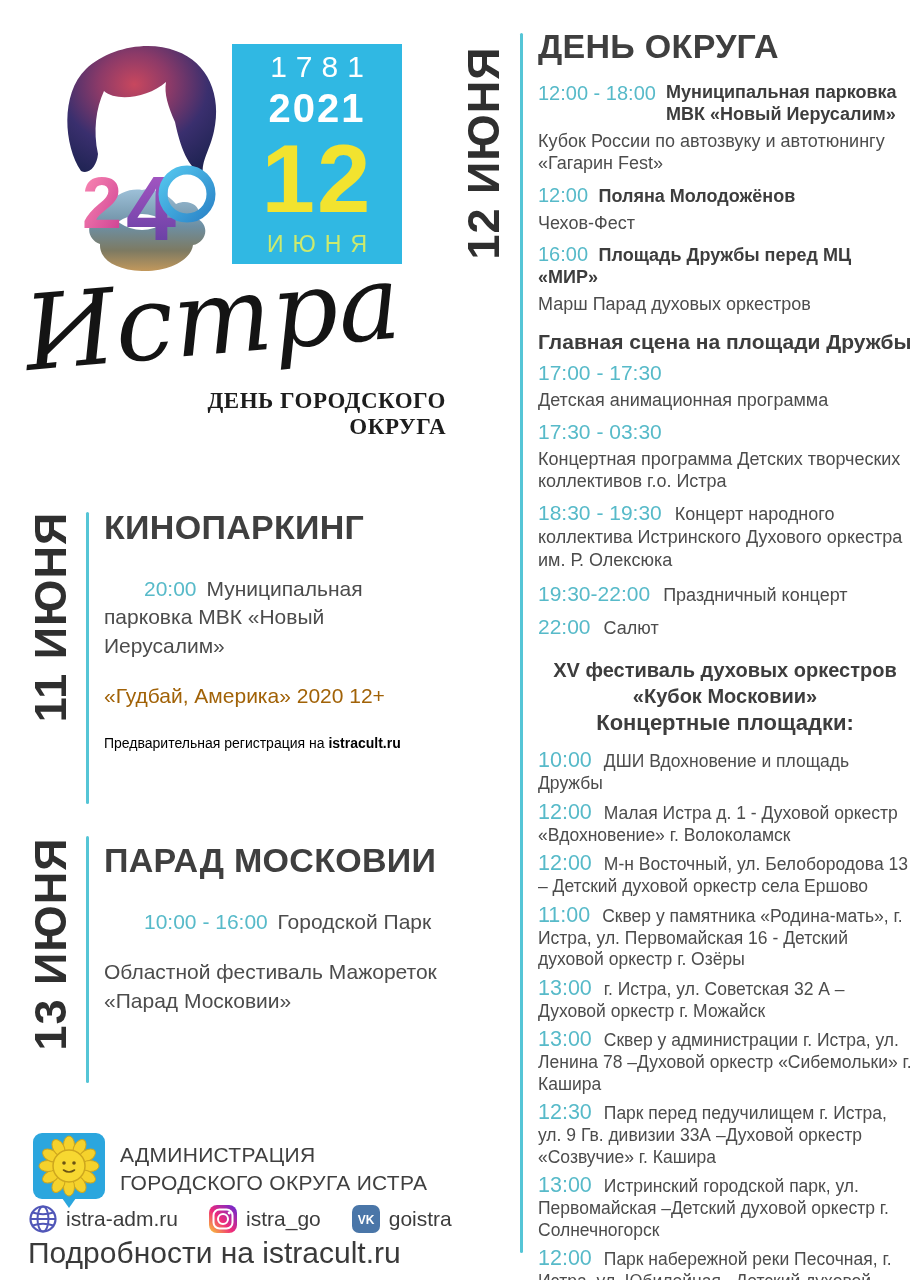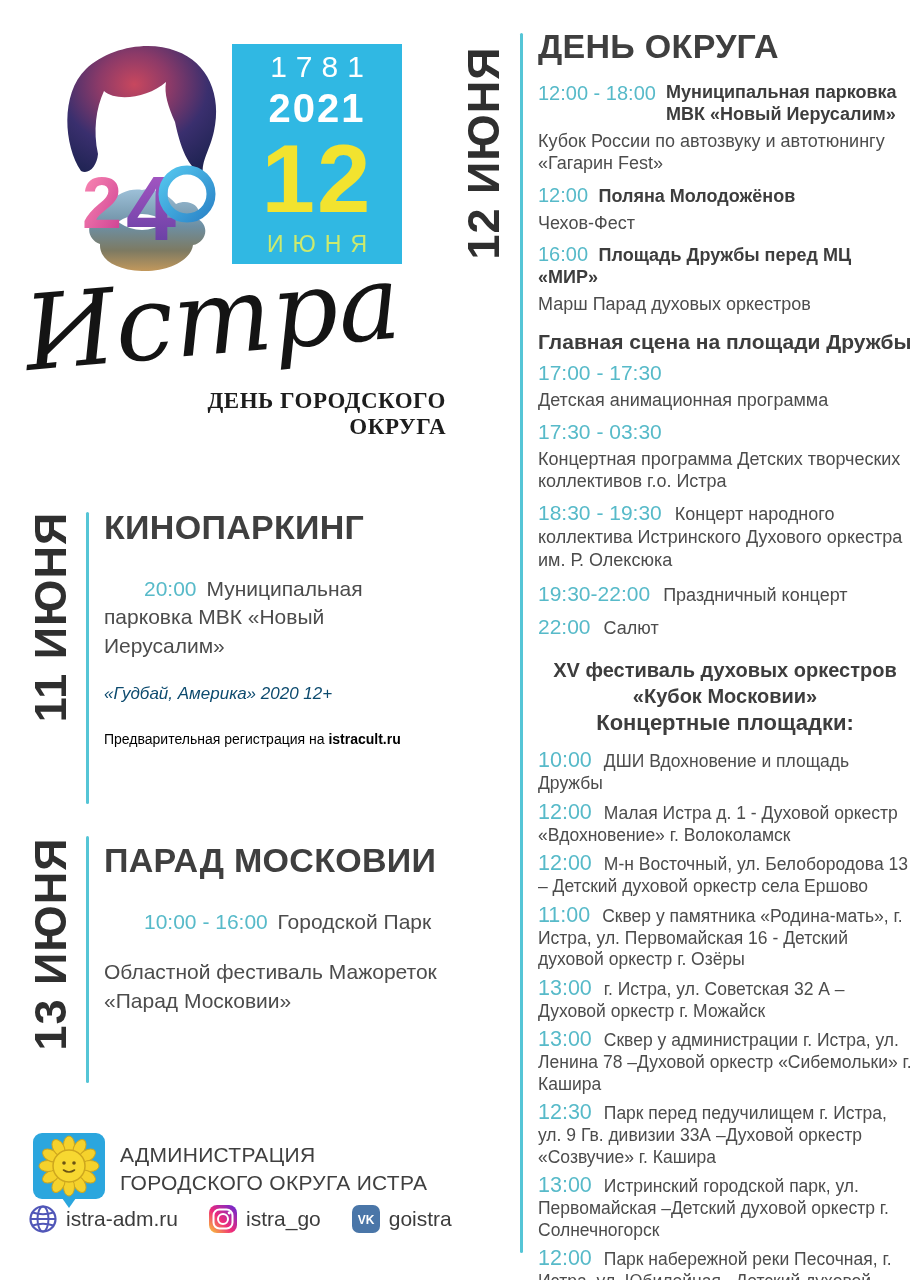--- a/index.html
+++ b/index.html
@@ -68,21 +68,21 @@
   .venue{font-size:17.5px;line-height:1.22;color:#4c4c4c;margin-bottom:4px;}
   .venue .vtime{font-size:21.5px;margin-right:12px;}
 
   
   .left-sec{position:absolute;left:104px;width:344px;}
   #sec11{top:508px;}
   #sec13{top:841px;}
   .left-sec h1.sec{margin-bottom:28px;}
   .levent{font-size:21px;line-height:1.35;color:#4c4c4c;}
   .levent .time{font-size:21px;margin-right:4px;margin-left:40px;}
-  .lfilm{font-size:17px;color:#0c4a6e;margin-top:24px;font-style:italic;}
+  .lfilm{font-size:21px;color:#a16207;margin-top:24px;}
   .lreg{font-size:14px;color:#000000;margin-top:26px;line-height:1.35;}
   .lreg b{font-weight:bold;}
   .ldesc{font-size:21px;color:#4c4c4c;margin-top:22px;line-height:1.35;}
 
   
   #crest{position:absolute;left:30px;top:1130px;}
   #footer-org{
     position:absolute;left:120px;top:1141px;width:310px;
     font-size:21px;color:#3f3f3f;line-height:1.35;letter-spacing:.3px;
   }
@@ -301,14 +301,15 @@
     </div>
     <div class="soc">
       <svg width="30" height="30" viewBox="0 0 30 30">
         <rect x="1" y="1" width="28" height="28" rx="7" fill="#4a76a8"></rect>
         <text x="15" y="20" text-anchor="middle" font-family="Liberation Sans, sans-serif" font-size="12" font-weight="bold" fill="#ffffff">VK</text>
       </svg>
       <span>goistra</span>
     </div>
   </div>
 
+  <div id="details-line">Подробности на istracult.ru</div>
 
 </div>
 
 </body></html>

